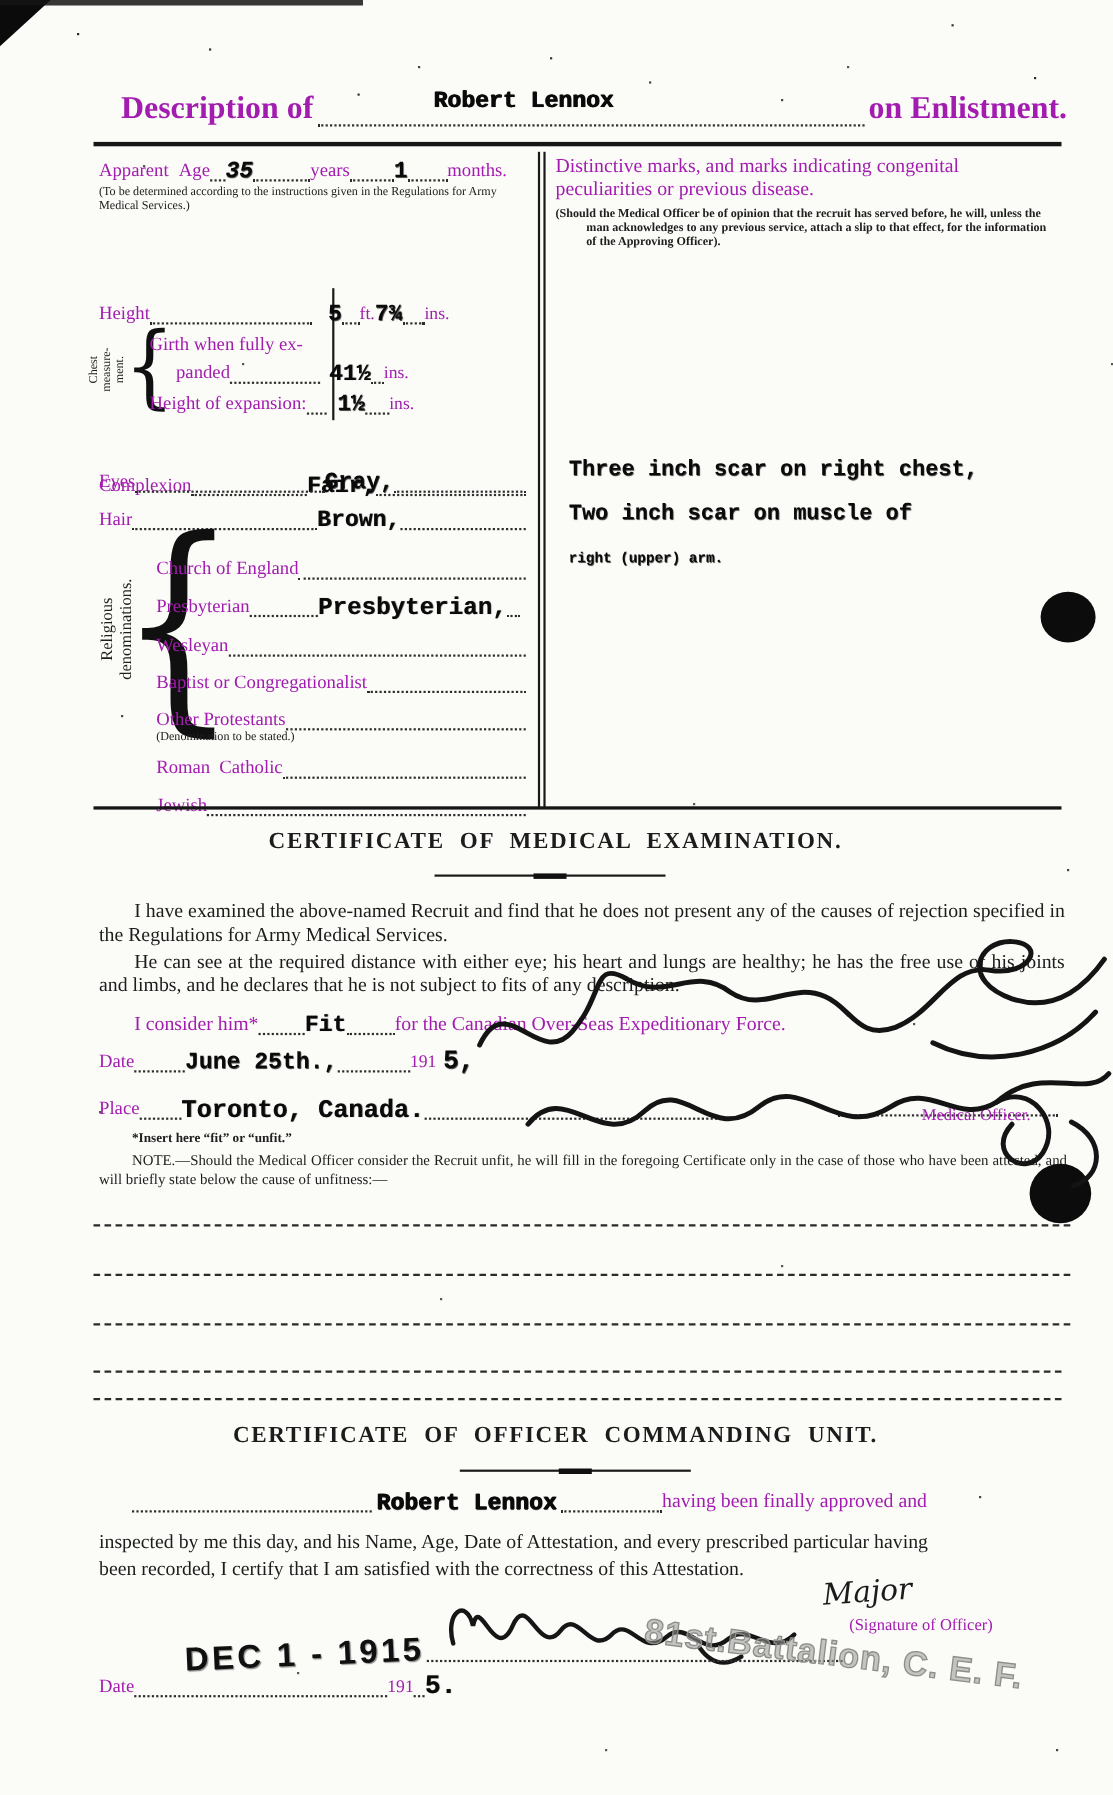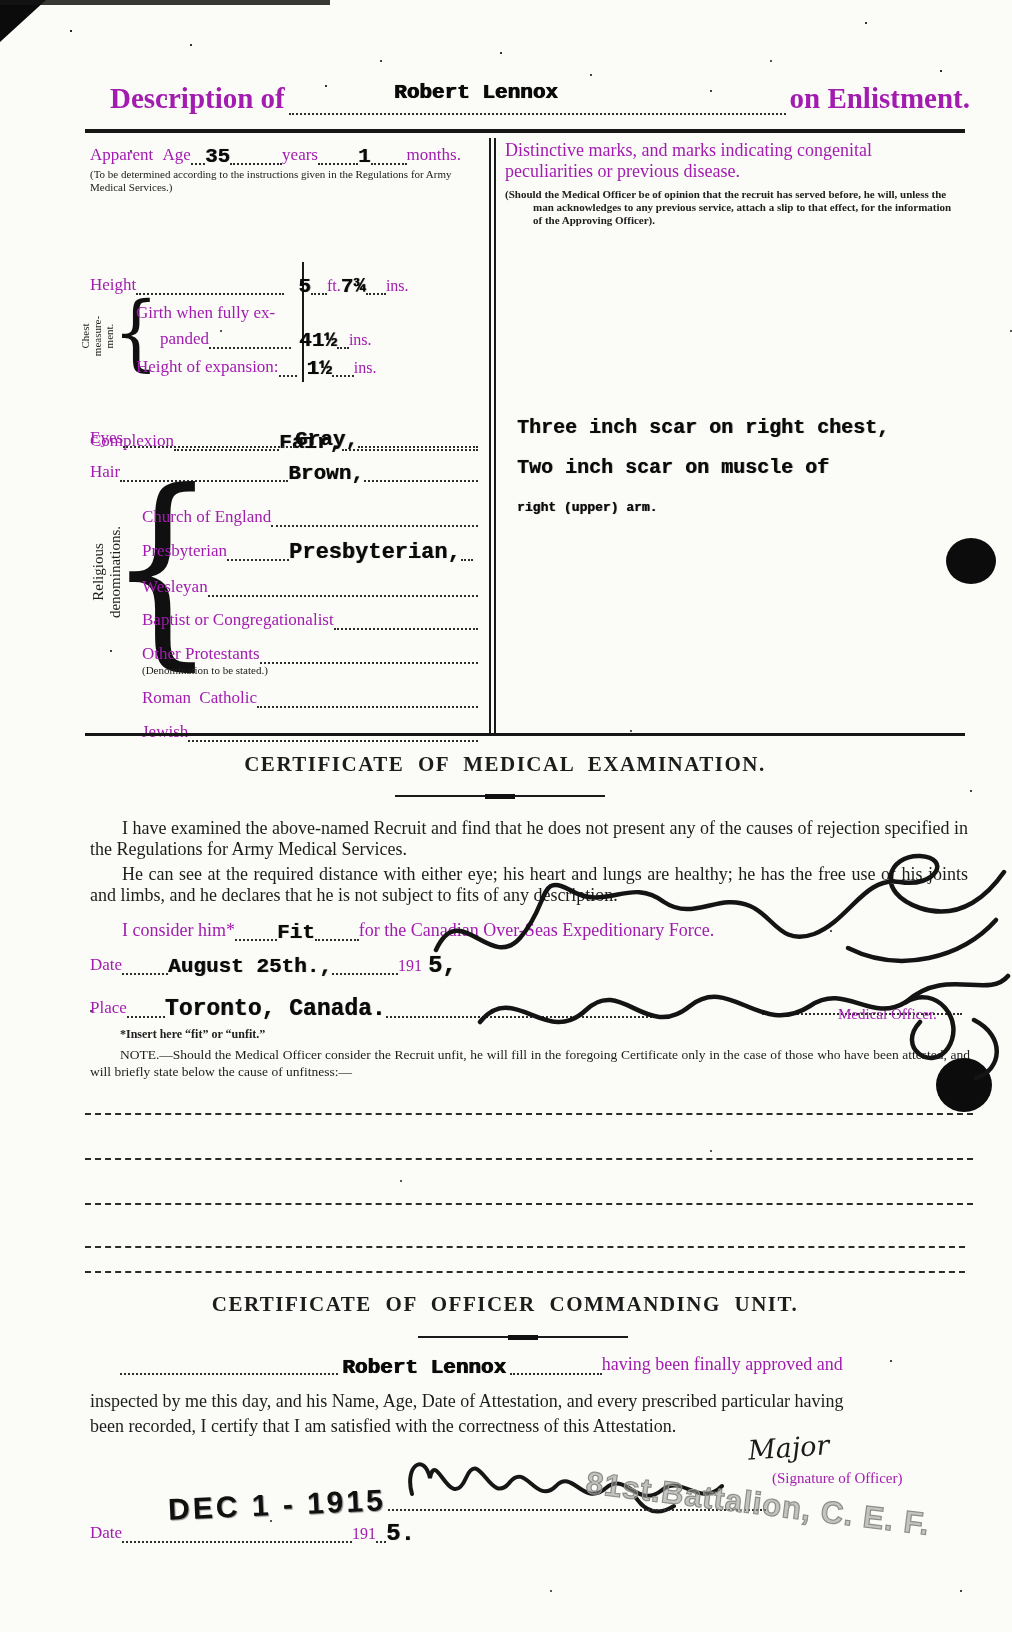--- a/index.html
+++ b/index.html
@@ -72,21 +72,21 @@
   </div>
   <div class="abs rule" style="left:85px;top:129px;width:880px;height:4px;"></div>
 
   <div class="abs vline" style="left:489px;top:138px;height:597px;"></div>
   <div class="abs vline" style="left:494px;top:138px;height:597px;"></div>
 
   <div class="abs" style="left:90px;top:142px;width:388px;">
     <div class="row">
       <span class="serif" style="font-size:17px;word-spacing:6px;">Apparent Age</span>
       <span class="lead" style="width:14px;"></span>
-      <span class="typed typed-lg" style="position:relative;top:3px;">35</span>
+      <span class="typed typed-lg" style="position:relative;top:3px;font-style:italic;">35</span>
       <span class="lead" style="width:52px;"></span>
       <span class="serif" style="font-size:17px;">years</span>
       <span class="lead" style="width:40px;"></span>
       <span class="typed typed-lg" style="position:relative;top:3px;">1</span>
       <span class="lead" style="width:36px;"></span>
       <span class="serif" style="font-size:17px;">months.</span>
     </div>
   </div>
   <div class="abs small" style="left:90px;top:168px;width:390px;">(To be determined according to the instructions given in the Regulations for Army Medical Services.)</div>
 
@@ -221,21 +221,21 @@
       <span class="typed typed-lg" style="position:relative;top:3px;">Fit</span>
       <span class="lead" style="width:44px;"></span>
       <span class="serif" style="font-size:18px;white-space:nowrap;">for the Canadian Over-Seas Expeditionary Force.</span>
     </div>
   </div>
 
   <div class="abs" style="left:90px;top:948px;width:420px;">
     <div class="row">
       <span class="serif" style="font-size:17px;">Date</span>
       <span class="lead" style="width:46px;"></span>
-      <span class="typed typed-lg" style="position:relative;top:3px;">August 25th.,</span>
+      <span class="typed typed-lg" style="position:relative;top:3px;">June 25th.,</span>
       <span class="lead" style="width:66px;"></span>
       <span class="serif" style="font-size:16px;">191</span>
       <span class="typed" style="font-size:24px;position:relative;top:4px;margin-left:6px;">5,</span>
     </div>
   </div>
 
   <div class="abs" style="left:90px;top:992px;width:570px;">
     <div class="row">
       <span class="serif" style="font-size:17px;">Place</span>
       <span class="lead" style="width:38px;"></span>

